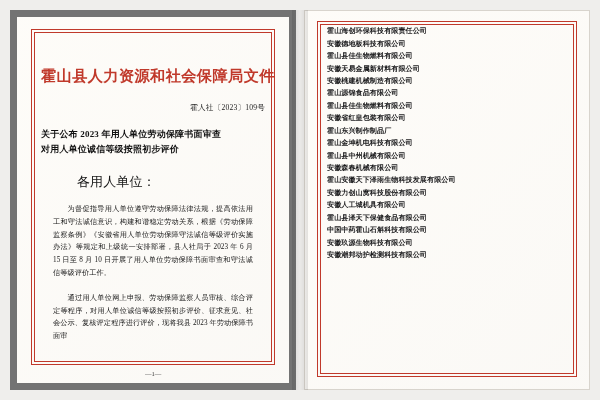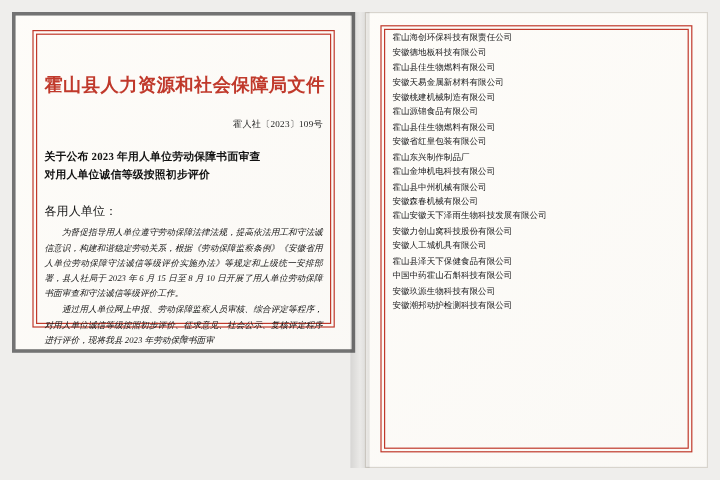--- a/index.html
+++ b/index.html
@@ -23,23 +23,23 @@
     gap: 0;
   }
   .page {
     position: relative;
     background: #fdfcfa;
     box-sizing: border-box;
     overflow: hidden;
   }
   .page-left {
     width: 286px;
-    height: 284px;
+    height: 380px;
     margin: 10px 4px 10px 10px;
-    border: 3px solid #737373;
+    border: 7px solid #737373;
   }
   .page-right {
     width: 286px;
     height: 380px;
     margin: 10px 10px 10px 4px;
     border: 1px solid #d8d4cd;
   }
   
   .red-frame {
     position: absolute;
@@ -104,53 +104,54 @@
   .notice-title {
     text-align: left;
     font-size: 9px;
     font-weight: bold;
     color: #111;
     margin-top: 14px;
     line-height: 1.65;
     letter-spacing: 0.2px;
   }
   .salutation {
-    font-size: 10px;
+    font-size: 13px;
     color: #161616;
     margin-top: 16px;
     letter-spacing: 0.1px;
+    margin-left: 36px;
   }
   .body-text {
     font-size: 7.2px;
     color: #161616;
     line-height: 1.78;
     margin-top: 5px;
     text-align: justify;
     letter-spacing: 0.05px;
   }
   .body-text p {
-    margin: 0;
+    margin: 12px;
     text-indent: 14.6px;
-    font-style: italic;
   }
   .page-num {
     position: absolute;
     bottom: 6px;
     left: 0;
     right: 0;
     text-align: center;
     font-size: 6.5px;
     color: #333;
   }
   .inner-right {
     position: absolute;
     left: 20px;
     top: 14px;
     right: 18px;
     bottom: 16px;
+    font-weight: bold;
   }
   .company-list {
     list-style: none;
     margin: 0;
     padding: 0;
   }
   .company-list li {
     font-size: 7.1px;
     color: #18181a;
     line-height: 1.42;

